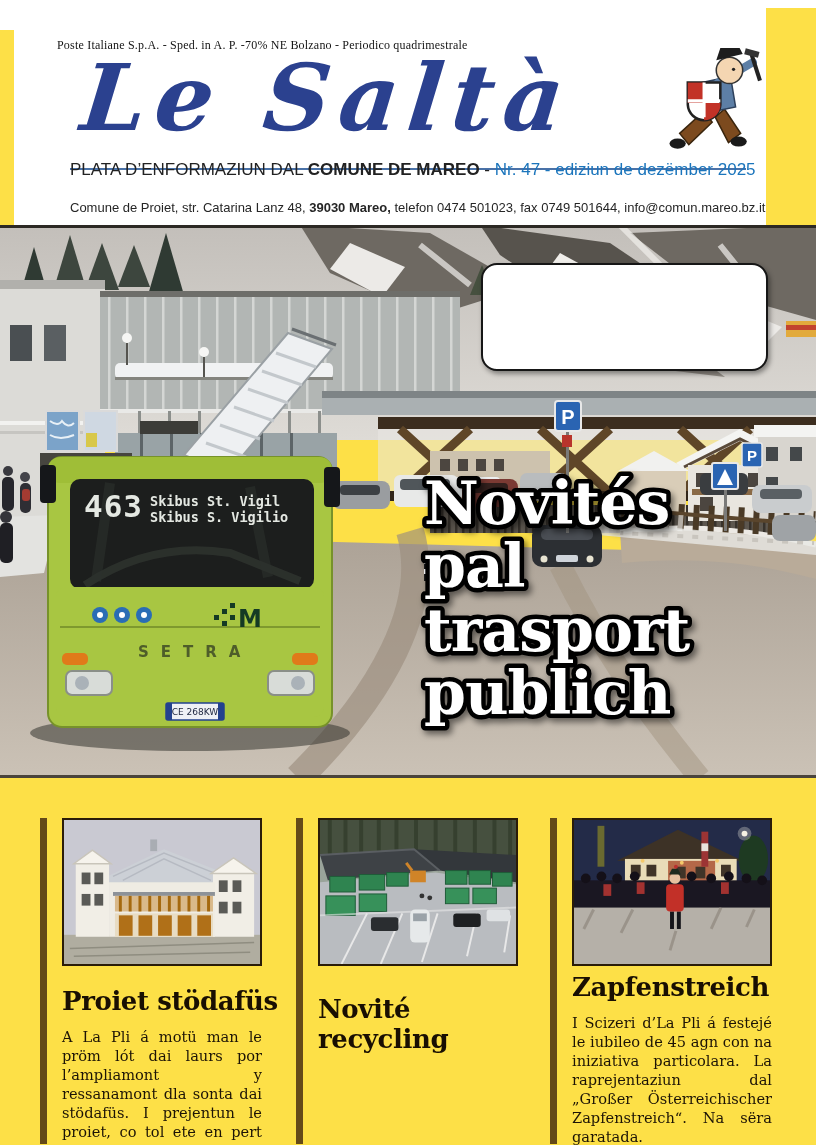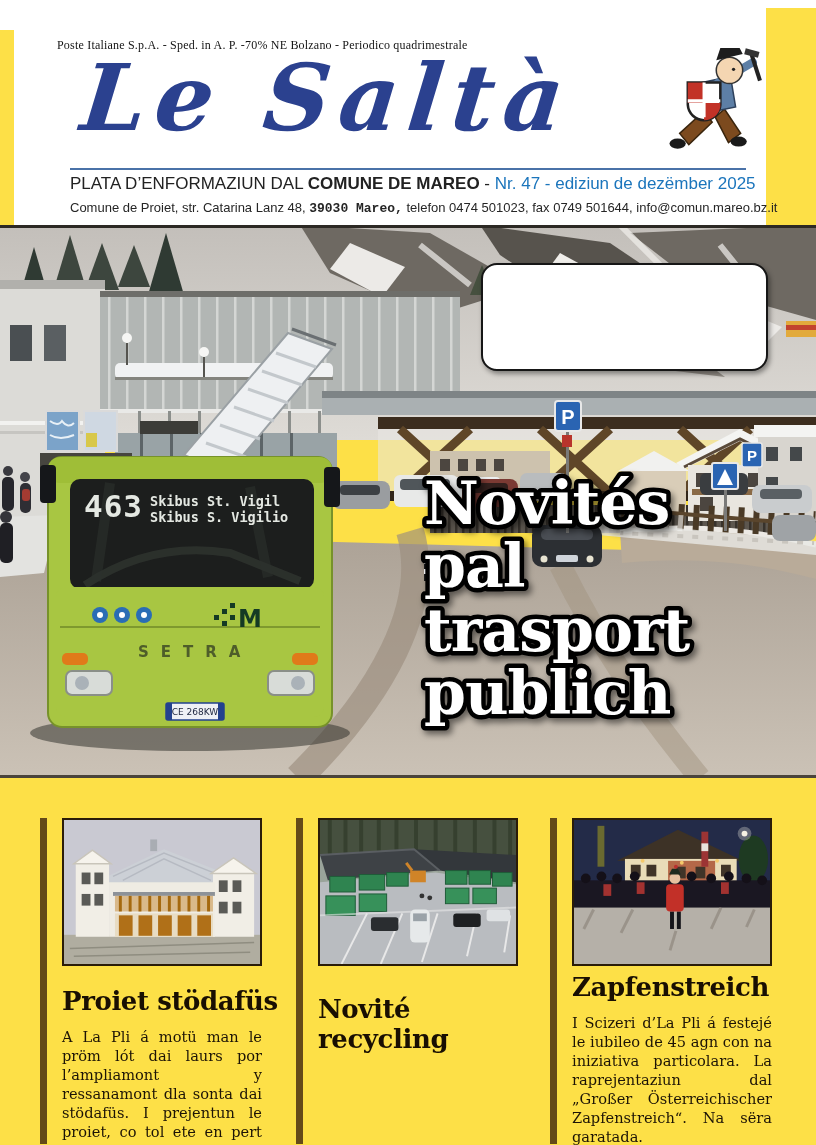--- a/index.html
+++ b/index.html
@@ -8,25 +8,25 @@
   
   .header-panel{position:absolute;left:14px;top:0;width:752px;height:225px;background:#ffffff;}
   .corner-a{position:absolute;left:0;top:0;width:14px;height:30px;background:#fff;}
   .corner-b{position:absolute;left:766px;top:0;width:50px;height:8px;background:#fff;}
   .postal{position:absolute;left:57px;top:38px;font:12px "Liberation Serif",serif;color:#141414;letter-spacing:.2px;}
   .logo{position:absolute;left:82px;top:50px;width:560px;font-family:"DejaVu Serif",serif;
         font-style:italic;font-weight:bold;font-size:92px;line-height:1.05;color:#2b418f;
         letter-spacing:9px;transform:skewX(-6deg);white-space:nowrap;}
   .mascot{position:absolute;left:630px;top:48px;width:140px;height:122px;}
   .hrule{position:absolute;left:70px;top:168px;width:676px;height:2px;background:#4a72a8;}
-  .subtitle{position:absolute;left:70px;top:174px;font-size:17px;color:#222;white-space:nowrap;}
+  .subtitle{position:absolute;left:70px;top:160px;font-size:17px;color:#222;white-space:nowrap;}
   .subtitle b{font-weight:bold;}
   .subtitle .blue{color:#1b75bc;}
   .addr{position:absolute;left:70px;top:200px;font-size:13px;color:#262626;white-space:nowrap;}
-  .addr b{font-weight:bold;font-family:Liberation Mono, monospace;}
+  .addr b{font-weight:bold;}
   
   .photo{position:absolute;left:0;top:225px;width:816px;height:553px;display:block;}
   .label-box{position:absolute;left:481px;top:263px;width:283px;height:104px;background:#ffffff;
              border:2px solid #161616;border-radius:16px;box-shadow:2px 3px 5px rgba(0,0,0,.4);}
   
   .bar{position:absolute;top:818px;width:7px;height:326px;background:#654a18;}
   .b1{left:40px;} .b2{left:296px;} .b3{left:550px;}
   .thumb{position:absolute;top:818px;width:200px;height:148px;border:2px solid #2a1c08;
          box-sizing:border-box;overflow:hidden;background:#777;}
   .t1{left:62px;} .t2{left:318px;} .t3{left:572px;}

